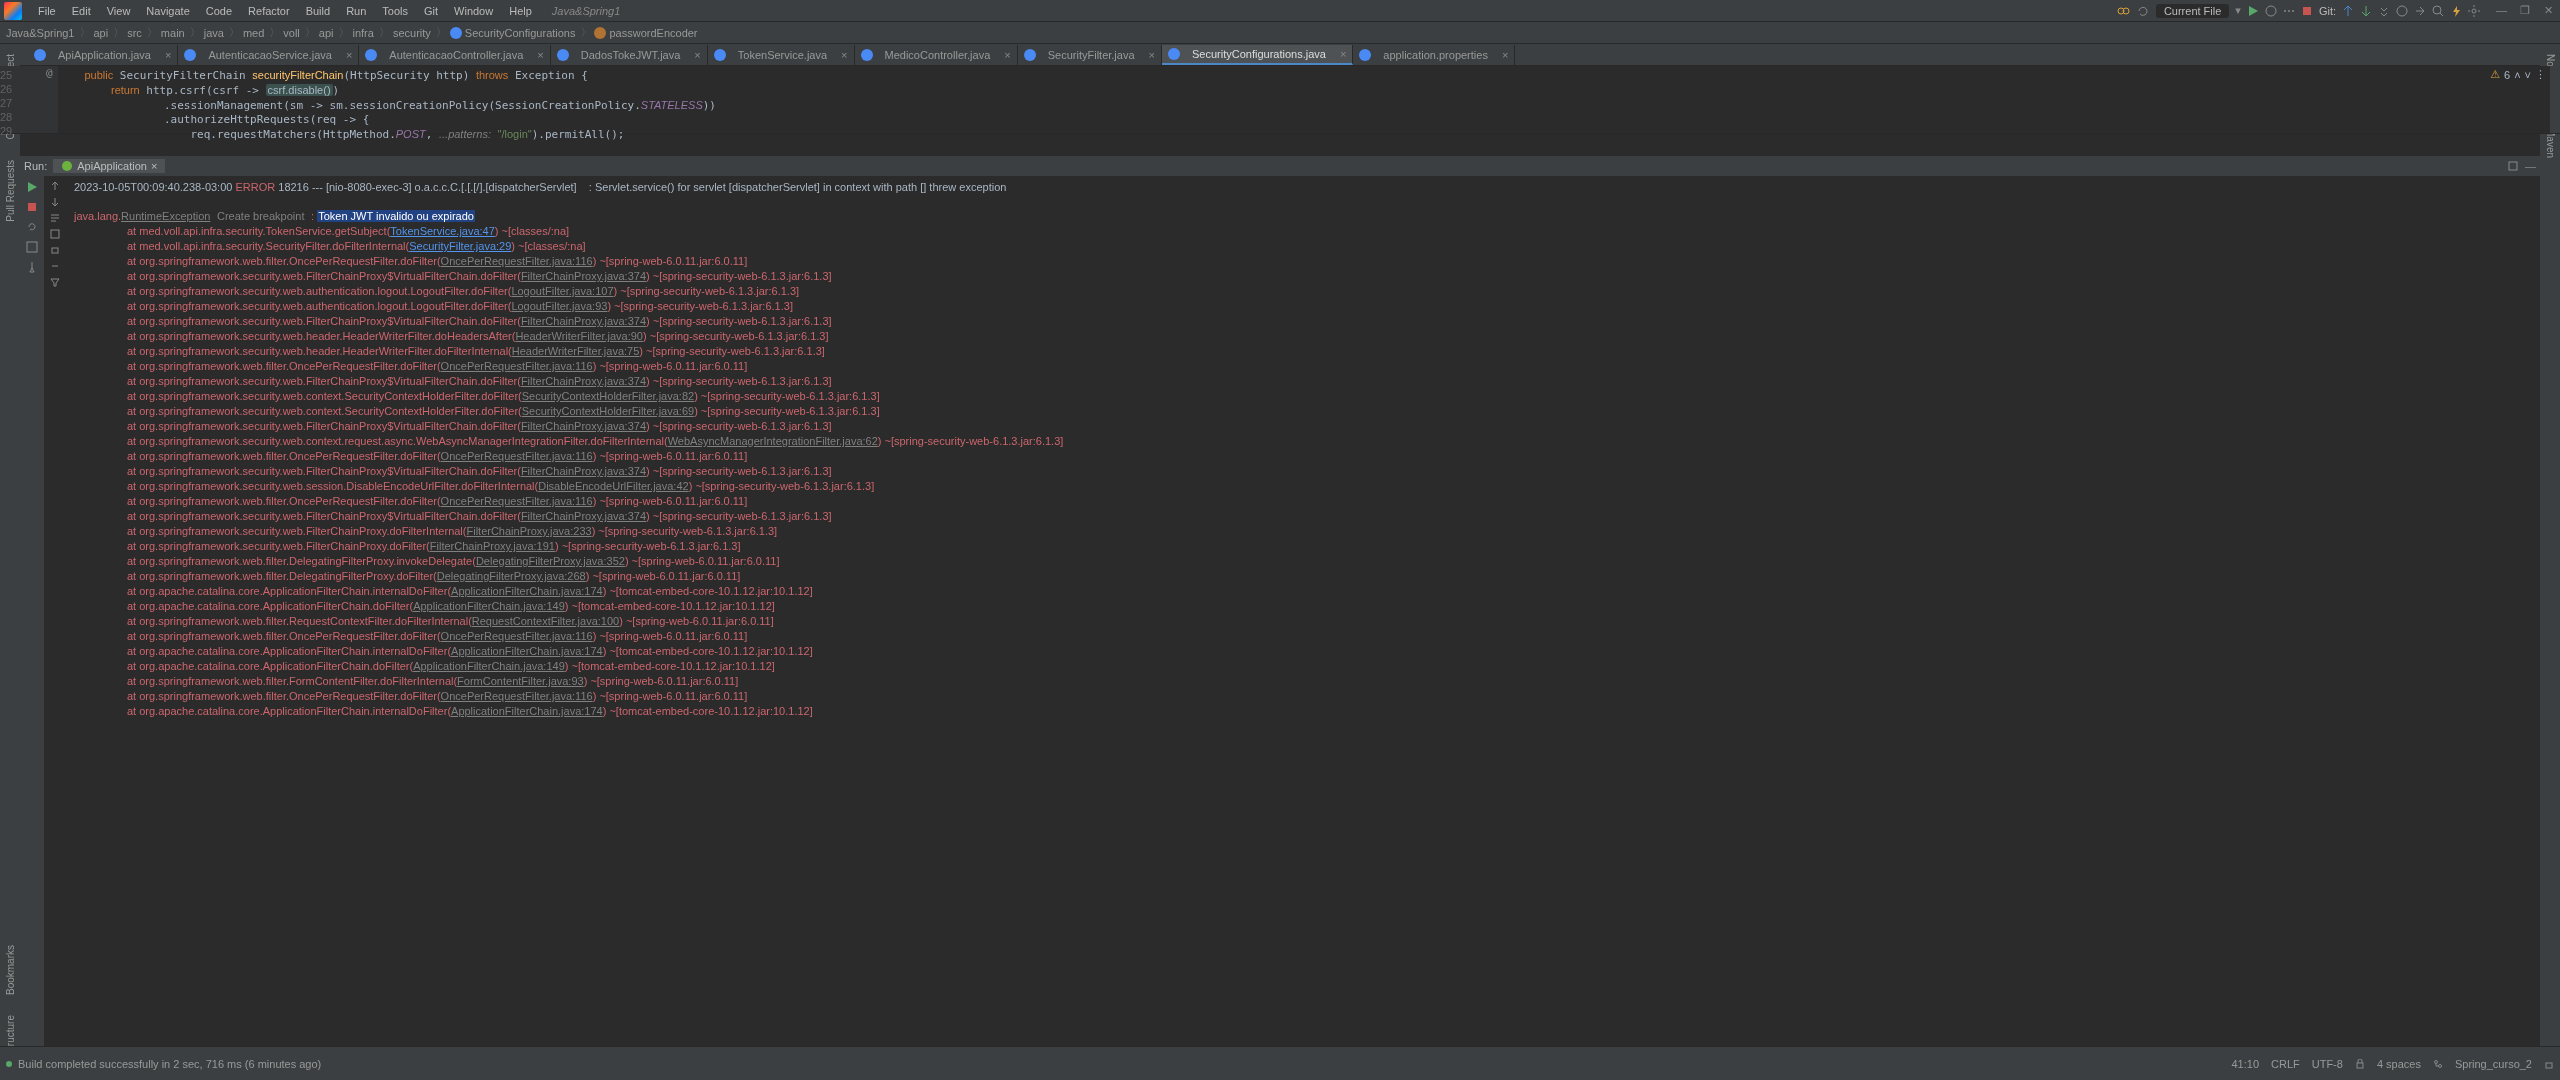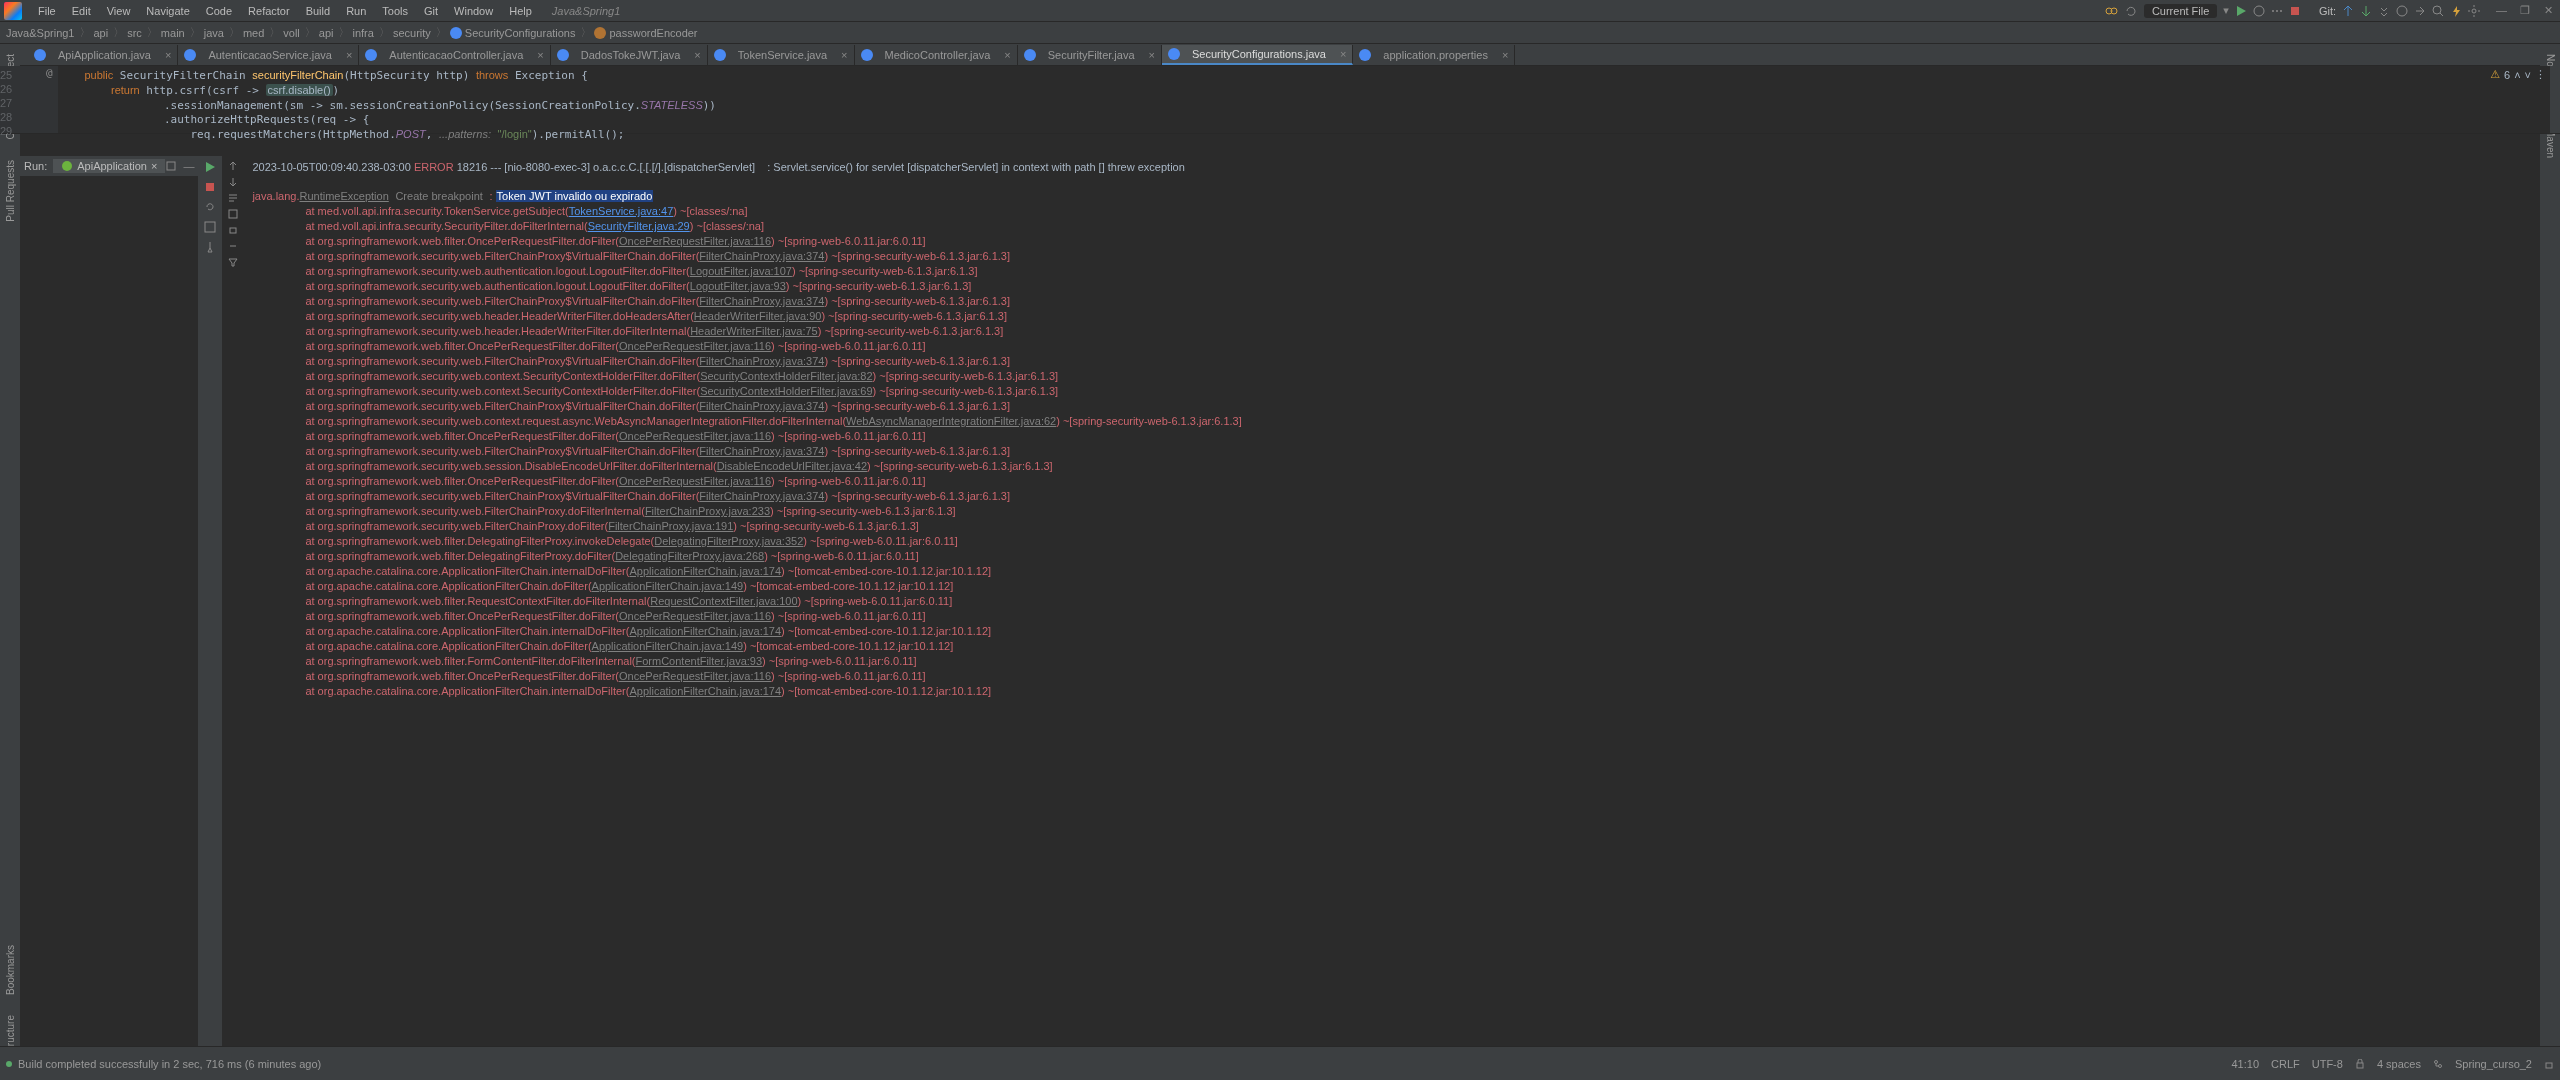--- a/index.html
+++ b/index.html
@@ -33,21 +33,21 @@
 .comment { color:#808080; font-style:italic; }
 .static-field { color:#9876aa; font-style:italic; }
 .lambda-hint { background:#3b514d; padding:0 2px; border-radius:2px; }
 .editor-scroll { position:absolute; right:0; top:0; width:10px; height:100%; background:#3c3f41; }
 .editor-top-right { position:absolute; right:14px; top:2px; display:flex; gap:4px; align-items:center; }
 .warn-tri { color:#d6a13b; }
 .left-stripe { position:absolute; left:0; top:44px; width:20px; bottom:18px; background:#3c3f41; display:flex; flex-direction:column; align-items:center; padding-top:4px; gap:8px; }
 .left-stripe .rot { writing-mode:vertical-rl; transform:rotate(180deg); color:#999; font-size:10px; padding:6px 0; }
 .right-stripe { position:absolute; right:0; top:44px; width:20px; bottom:18px; background:#3c3f41; display:flex; flex-direction:column; align-items:center; padding-top:4px; gap:8px; }
 .right-stripe .rot { writing-mode:vertical-rl; color:#999; font-size:10px; padding:6px 0; }
-.run-panel { position:absolute; left:20px; right:20px; top:156px; bottom:30px; background:#2b2b2b; display:flex; flex-direction:row; }
+.run-panel { position:absolute; left:20px; right:20px; top:156px; bottom:30px; background:#2b2b2b; display:flex; flex-direction:column; }
 .run-header { height:20px; background:#3c3f41; display:flex; align-items:center; padding:0 4px; color:#bbb; }
 .run-header .run-tab { background:#4e5254; padding:1px 8px; margin-left:6px; display:flex; align-items:center; gap:4px; }
 .run-header .right-icons { margin-left:auto; display:flex; gap:6px; }
 .run-body { flex:1; display:flex; overflow:hidden; }
 .run-toolbar { width:24px; background:#3c3f41; display:flex; flex-direction:column; align-items:center; gap:6px; padding-top:4px; }
 .run-subtoolbar { width:22px; display:flex; flex-direction:column; align-items:center; gap:4px; padding-top:4px; }
 .console { flex:1; font-family:Consolas,monospace; font-size:11px; line-height:14px; padding:4px 8px; overflow:hidden; white-space:pre; color:#a9b7c6; }
 .console .err-level { color:#cc666e; }
 .console .link { color:#5394ec; text-decoration:underline; cursor:pointer; }
 .console .link-gray { color:#808080; text-decoration:underline; }
@@ -100,21 +100,21 @@
         <circle cx="6" cy="6" r="5" fill="none" stroke="#888"></circle>
       </svg>
     <svg width="12" height="12">
         <circle cx="2" cy="6" r="1" fill="#888"></circle>
         <circle cx="6" cy="6" r="1" fill="#888"></circle>
         <circle cx="10" cy="6" r="1" fill="#888"></circle>
       </svg>
     <svg width="12" height="12">
         <rect x="2" y="2" width="8" height="8" fill="#c75450"></rect>
       </svg>
-    <span style="color:#bbb;margin-left:12px">Git:</span>
+    <span style="color:#bbb;margin-left:0">Git:</span>
     <svg width="12" height="12">
         <path d="M6 1v10M2 5l4-4 4 4" fill="none" stroke="#4a88c7"></path>
       </svg>
     <svg width="12" height="12">
         <path d="M6 11V1M2 7l4 4 4-4" fill="none" stroke="#59a869"></path>
       </svg>
     <svg width="12" height="12">
         <path d="M3 3l3 3 3-3M3 8l3 3 3-3" fill="none" stroke="#888"></path>
       </svg>
     <svg width="12" height="12">

